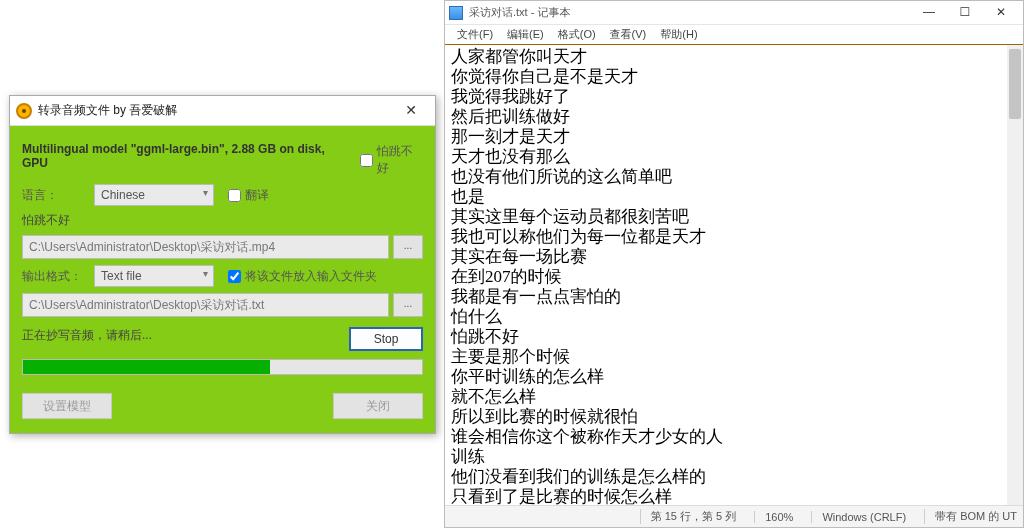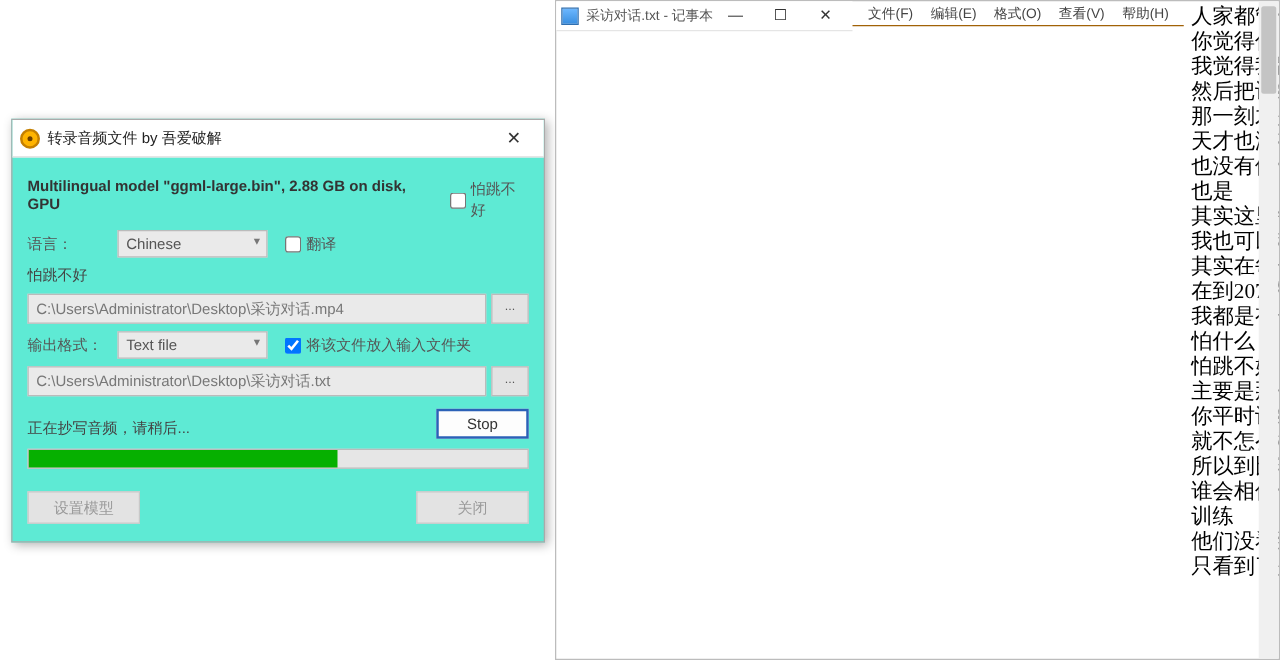--- a/index.html
+++ b/index.html
@@ -1,44 +1,44 @@
 <!DOCTYPE html>
 <html><head>
 <meta charset="utf-8">
 <style>
 *{box-sizing:border-box;margin:0;padding:0;font-family:"Microsoft YaHei","Segoe UI",sans-serif}
 body{width:1024px;height:528px;position:relative;background:#fff;overflow:hidden}
 
 
-.dlg{position:absolute;left:9px;top:95px;width:427px;background:#5eead4;border:1px solid #aaa;box-shadow:2px 2px 8px rgba(0,0,0,.3)}
+.dlg{position:absolute;left:9px;top:95px;width:427px;background:#84cc16;border:1px solid #aaa;box-shadow:2px 2px 8px rgba(0,0,0,.3)}
 .dlg-titlebar{height:30px;display:flex;align-items:center;padding:0 6px;background:#fff;border-bottom:1px solid #ddd}
 .dlg-ico{width:16px;height:16px;border-radius:50%;background:#ffb400;border:2px solid #c58000;margin-right:6px;position:relative}
 .dlg-ico::after{content:"";position:absolute;left:4px;top:4px;width:4px;height:4px;border-radius:50%;background:#6b3f00}
 .dlg-title{flex:1;font-size:12px;color:#222}
 .dlg-close{width:36px;height:26px;text-align:center;line-height:24px;font-size:14px;color:#333}
 .dlg-body{padding:10px 12px 14px;font-size:12px;color:#444}
 .row{display:flex;align-items:center;margin:6px 0}
 .model-line{font-weight:bold;color:#333;font-size:12px;margin-bottom:8px}
 .lbl{width:72px;color:#555}
 .sel{height:22px;width:120px;border:1px solid #bbb;background:#eaeaea;color:#555;padding:0 6px;font-size:12px;appearance:none;position:relative}
 .sel-wrap{position:relative;display:inline-block}
 .sel-wrap::after{content:"▾";position:absolute;right:6px;top:3px;font-size:10px;color:#777;pointer-events:none}
 .chk{display:flex;align-items:center;margin-left:14px;font-size:12px;color:#555}
 .chk input{margin-right:4px;width:13px;height:13px}
 .path{height:24px;flex:1;border:1px solid #bbb;background:#eaeaea;color:#777;padding:0 6px;font-size:12px;overflow:hidden;white-space:nowrap}
 .browse{width:30px;height:24px;background:#e3e3e3;border:1px solid #bbb;margin-left:4px;text-align:center;line-height:20px;font-size:10px;color:#555}
 .stop-btn{width:74px;height:24px;border:2px solid #2b61b7;background:#fdfdfd;color:#333;font-size:12px}
-.status-row{display:flex;align-items:flex-end;justify-content:space-between;margin-top:10px}
+.status-row{display:flex;align-items:flex-start;justify-content:space-between;margin-top:10px}
 .prog{height:16px;background:#e6e6e6;border:1px solid #bbb;margin-top:8px;position:relative}
 .prog-fill{height:100%;background:#06b000;width:62%}
 .bot-btns{display:flex;gap:80px;margin-top:18px;justify-content:space-between}
 .bot-btn{flex:0 0 90px;height:26px;background:#e3e3e3;border:1px solid #c8c8c8;color:#9a9a9a;font-size:12px}
 
 
-.np{position:absolute;left:444px;top:0;width:580px;height:528px;background:#fff;border:1px solid #bcbcbc;display:flex;flex-direction:row}
+.np{position:absolute;left:444px;top:0;width:580px;height:528px;background:#fff;border:1px solid #bcbcbc;display:flex;flex-direction:column}
 .np-title{height:24px;display:flex;align-items:center;padding:0 4px;background:#fff;border-bottom:1px solid #e5e5e5}
 .np-ico{width:14px;height:14px;background:linear-gradient(#6cb7ff,#3a8fe0);border:1px solid #2f6fb0;margin-right:6px}
 .np-titletxt{flex:1;font-size:11px;color:#555}
 .np-winbtns{display:flex}
 .np-winbtn{width:36px;height:22px;text-align:center;line-height:20px;font-size:12px;color:#333}
 .np-menu{height:20px;display:flex;gap:2px;padding:2px 6px;font-size:11px;color:#444;border-bottom:1px solid #a16207}
 .np-menu span{padding:0 6px}
 .np-body{flex:1;overflow:hidden;padding:2px 6px;font-size:17px;line-height:20px;color:#000;font-family:"Microsoft YaHei","SimSun",sans-serif;white-space:pre;position:relative}
 .np-status{height:22px;border-top:1px solid #dcdcdc;display:flex;align-items:center;font-size:11px;color:#555;padding:0 6px;justify-content:flex-end;gap:18px;background:#f4f4f4}
 .np-status .cell{border-left:1px solid #ccc;padding-left:10px}
@@ -147,13 +147,19 @@
 主要是那个时候
 你平时训练的怎么样
 就不怎么样
 所以到比赛的时候就很怕
 谁会相信你这个被称作天才少女的人
 训练
 他们没看到我们的训练是怎么样的
 只看到了是比赛的时候怎么样</div>
     <div class="sb"><div class="sb-thumb"></div></div>
   </div>
+  <div class="np-status">
+    <span class="cell">第 15 行，第 5 列</span>
+    <span class="cell">160%</span>
+    <span class="cell">Windows (CRLF)</span>
+    <span class="cell">带有 BOM 的 UT</span>
+  </div>
 </div>
 
 </body></html>

